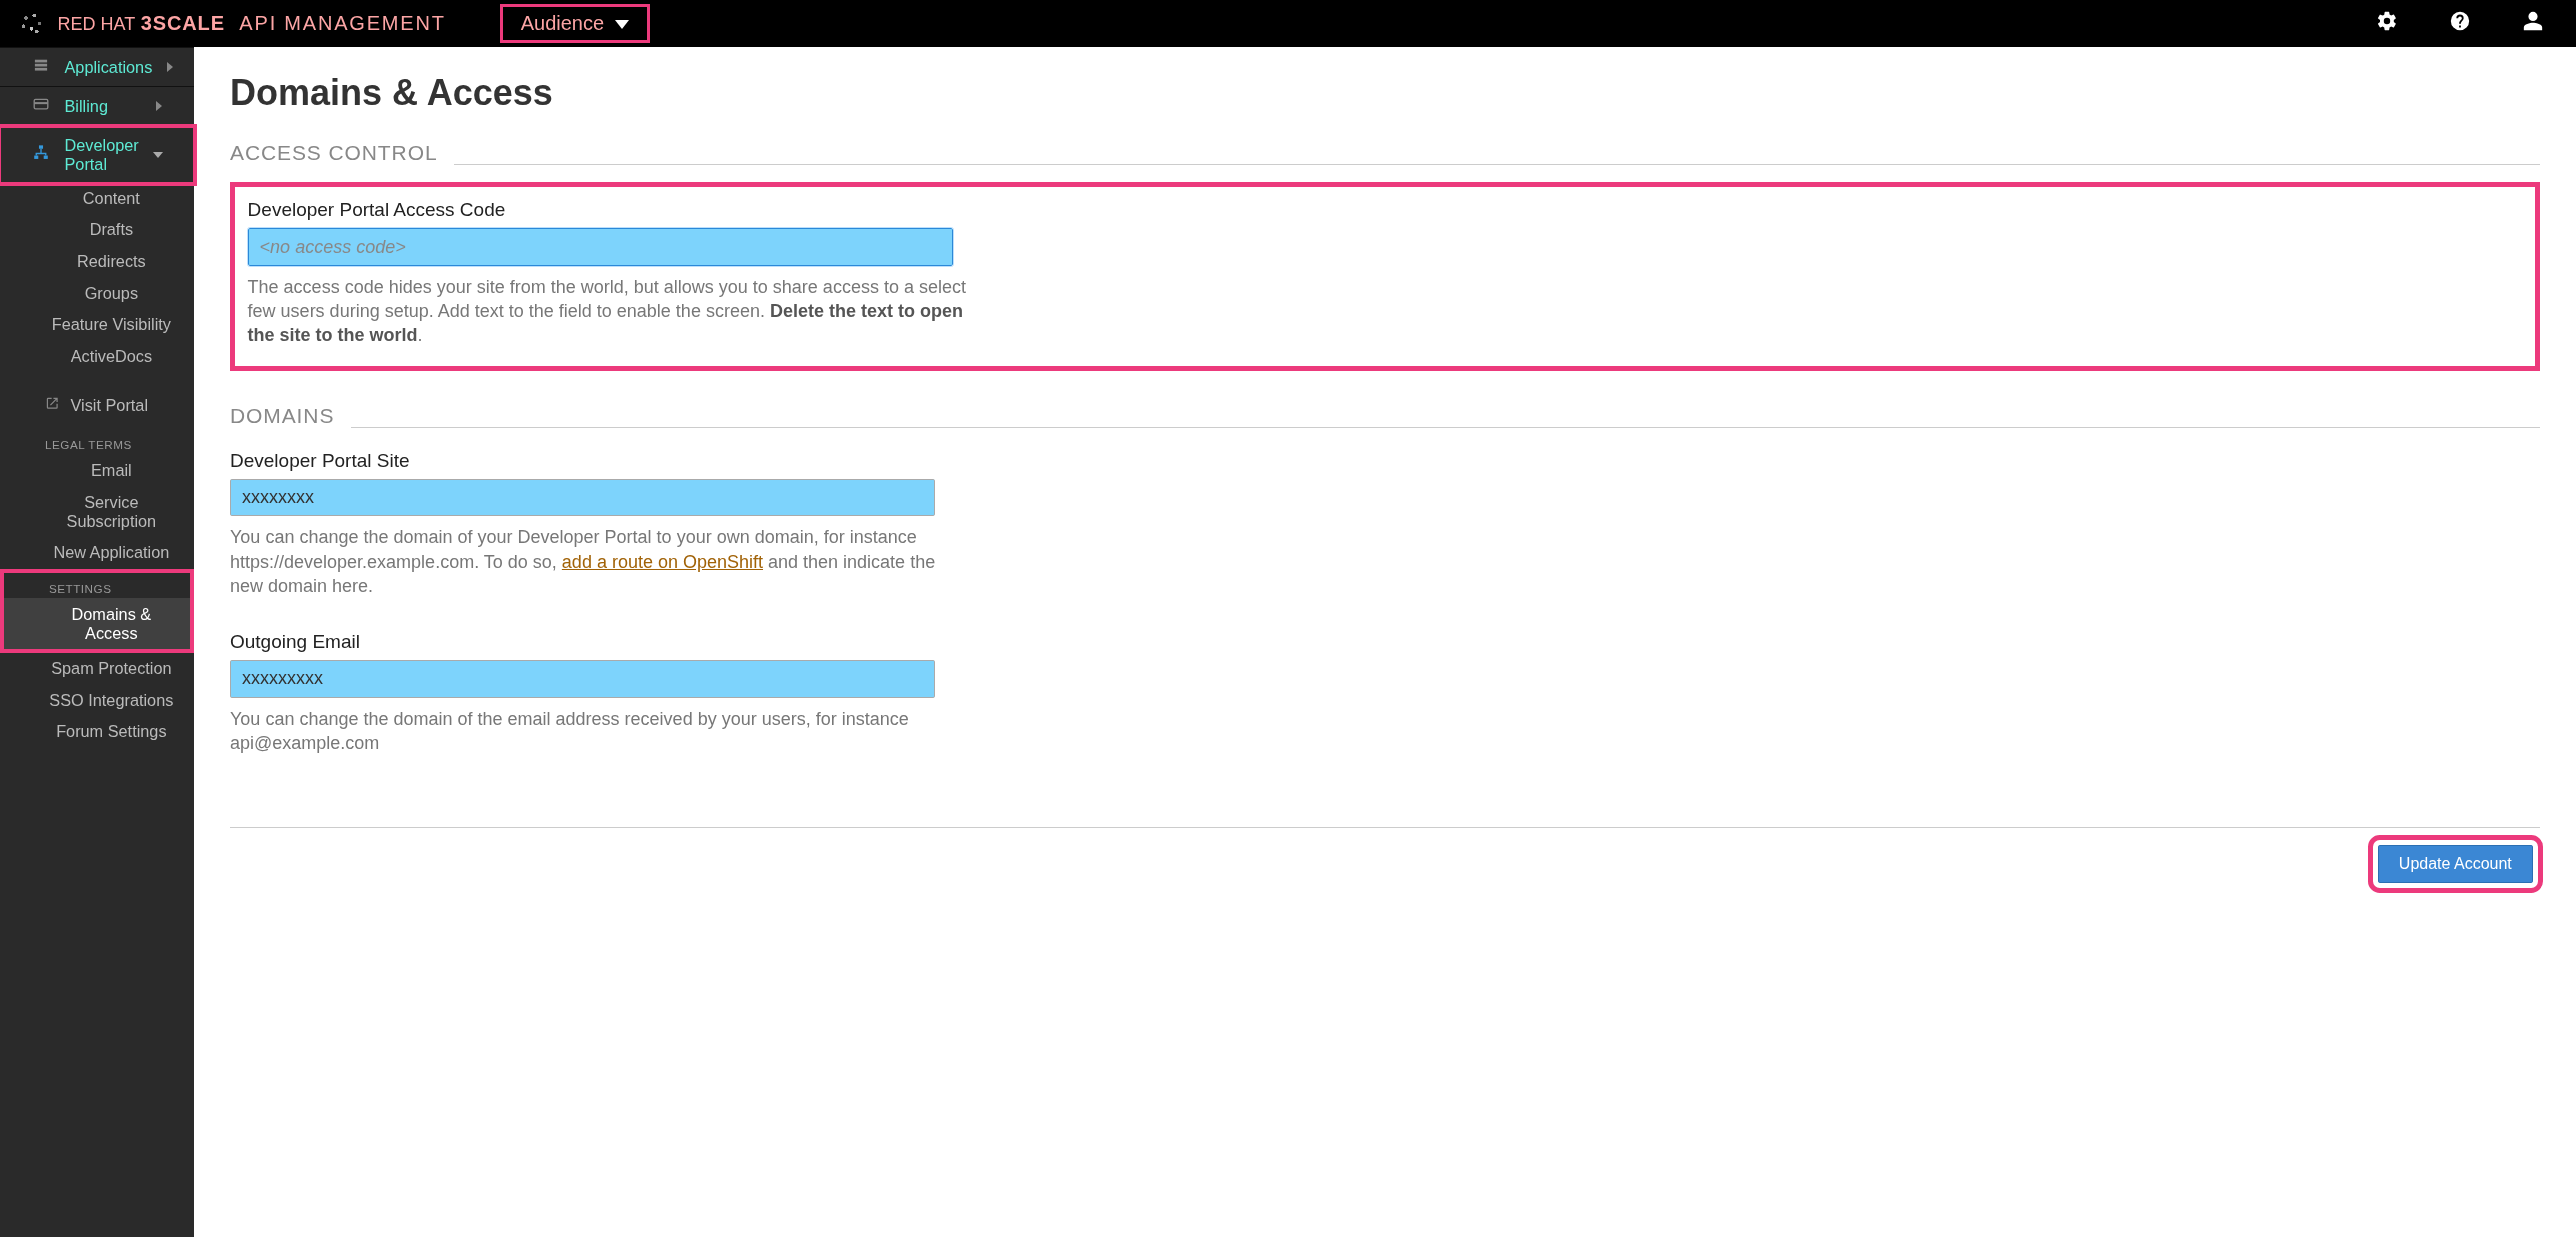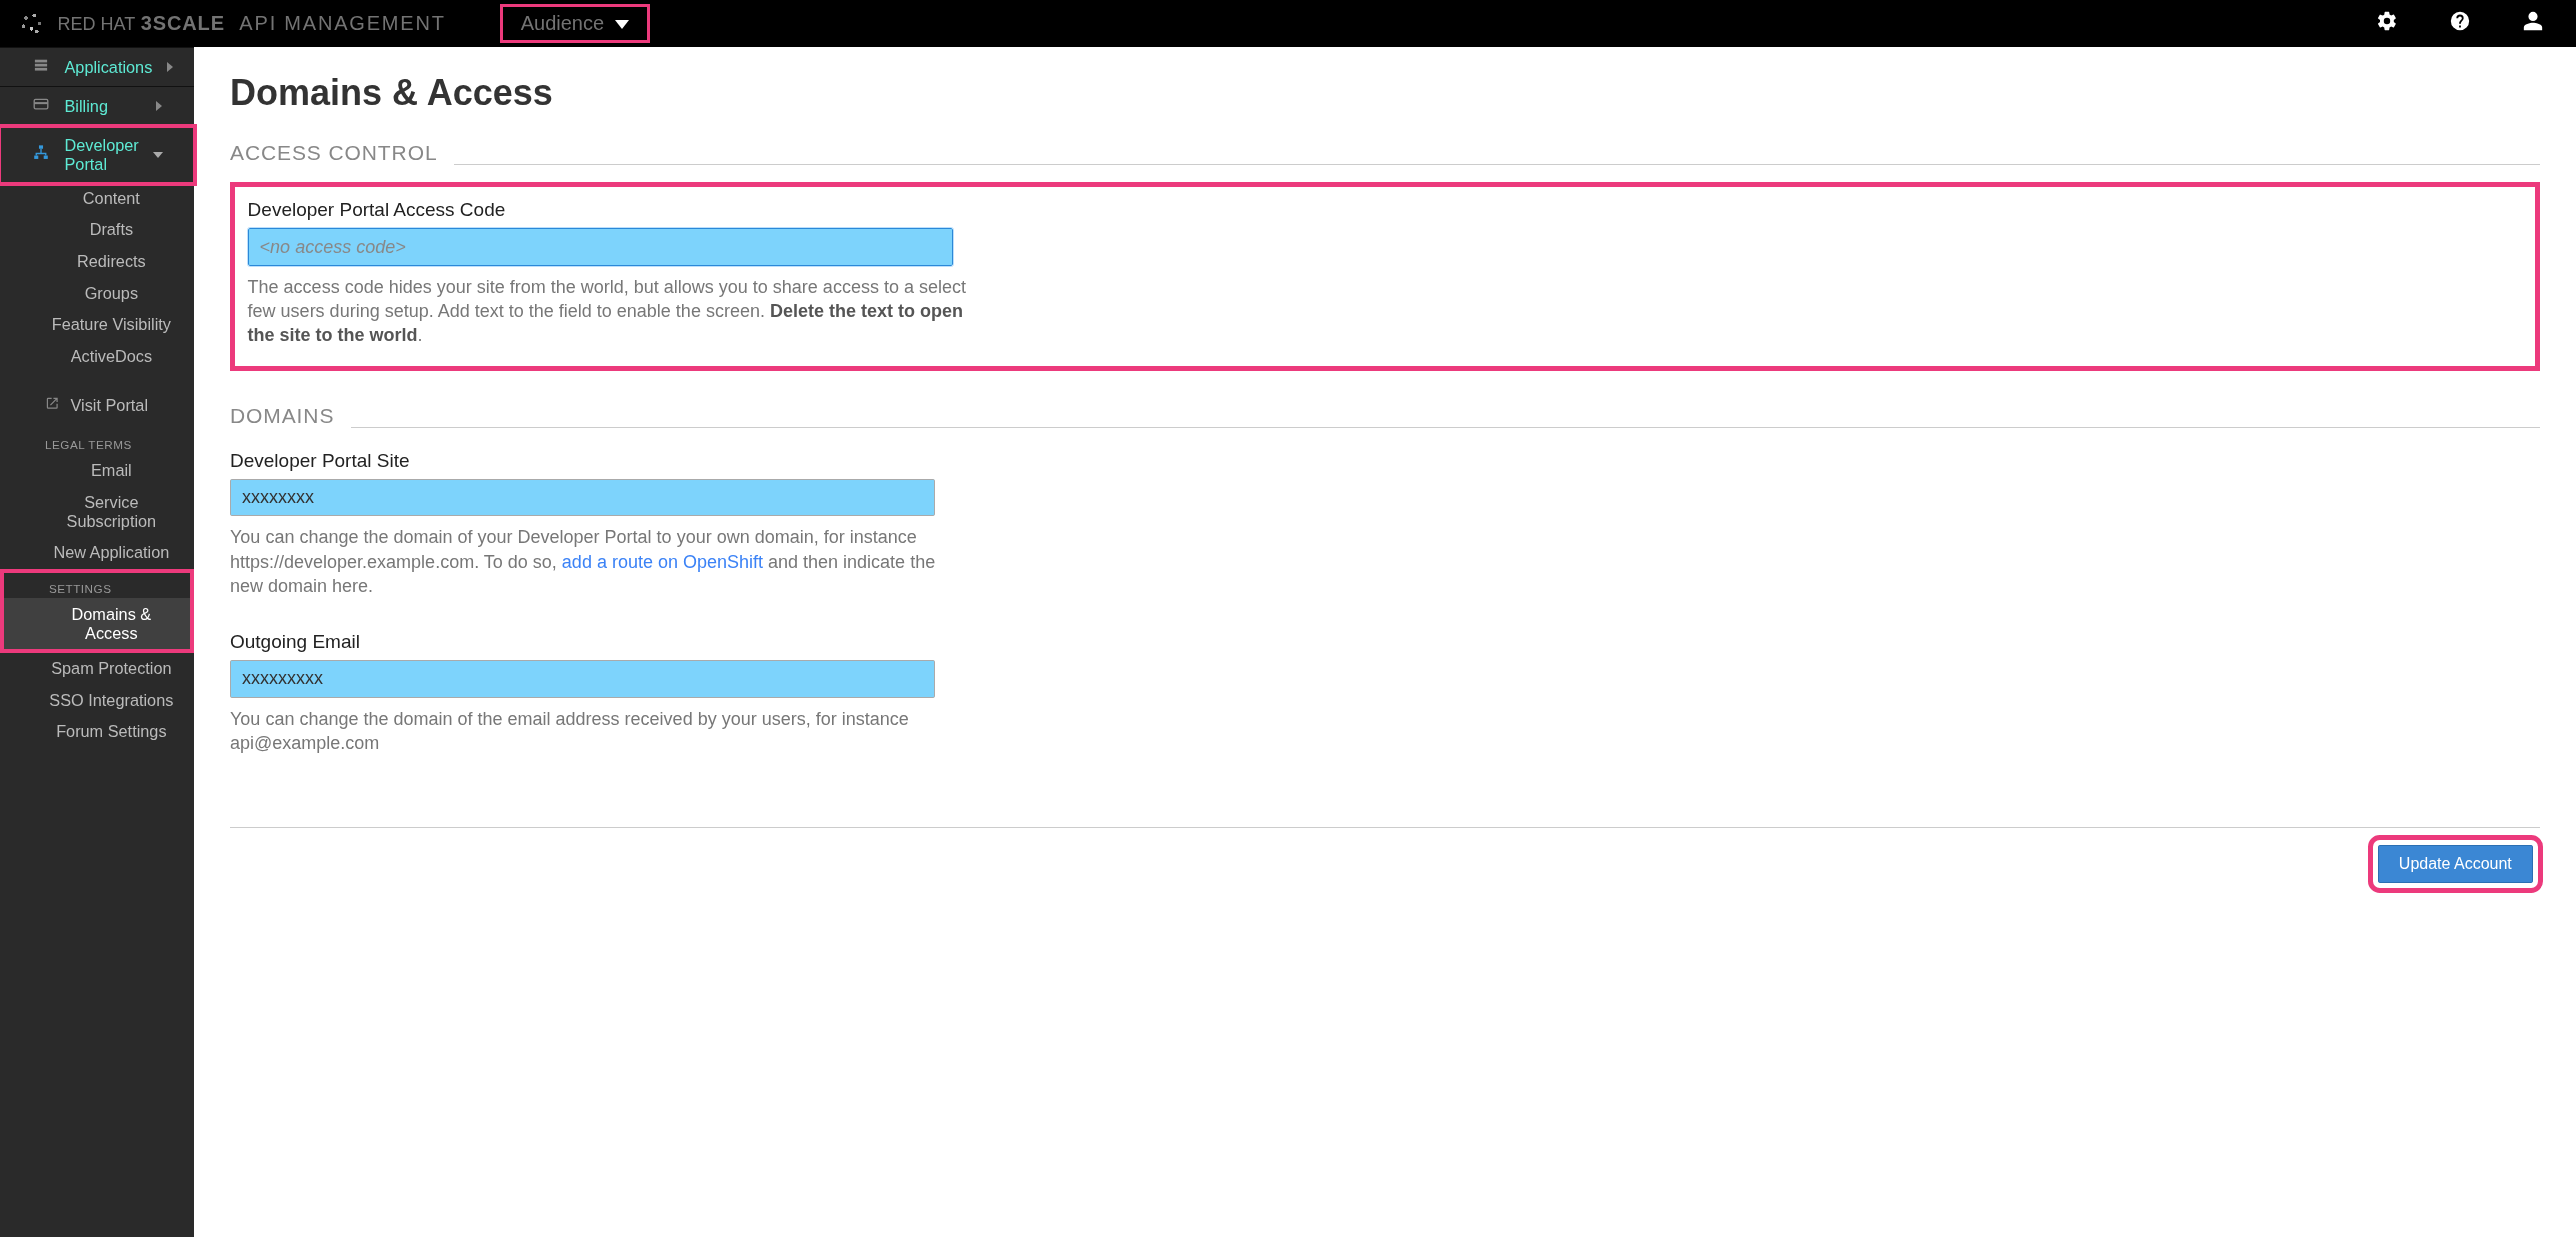--- a/index.html
+++ b/index.html
@@ -8,21 +8,21 @@
       background: #fff;
       color: #333;
       width: 2576px;
       height: 1237px;
       overflow: hidden;
     }
 
     
     .top-header {
       background: #000;
-      color: #737373;
+      color: #fca5a5;
       height: 47px;
       display: flex;
       align-items: center;
       padding: 0 18px;
       font-size: 18px;
     }
     .logo-area { display: flex; align-items: center; gap: 12.6px; }
     .logo-icon {
       width: 27px; height: 27px;
       border-radius: 50%;
@@ -176,21 +176,21 @@
     }
     .text-input.focus { border: 0.9px solid #2b88d8; outline: 0.9px solid #bcdffb; }
     .text-input::placeholder { font-style: italic; color: #888; }
     .help-text {
       font-size: 18px;
       color: #777;
       margin-top: 9px;
       max-width: 741px;
       line-height: 1.35;
     }
-    .help-text a { color: #3b82f6; cursor: pointer; }
+    .help-text a { color: #a16207; text-decoration: underline; cursor: pointer; }
     .help-text strong { color: #555; font-weight: 700; }
 
     .footer-actions {
       border-top: 0.9px solid #ccc;
       margin-top: 72px;
       padding-top: 16.3px;
       display: flex;
       justify-content: flex-end;
       padding-right: 7.2px;
     }

